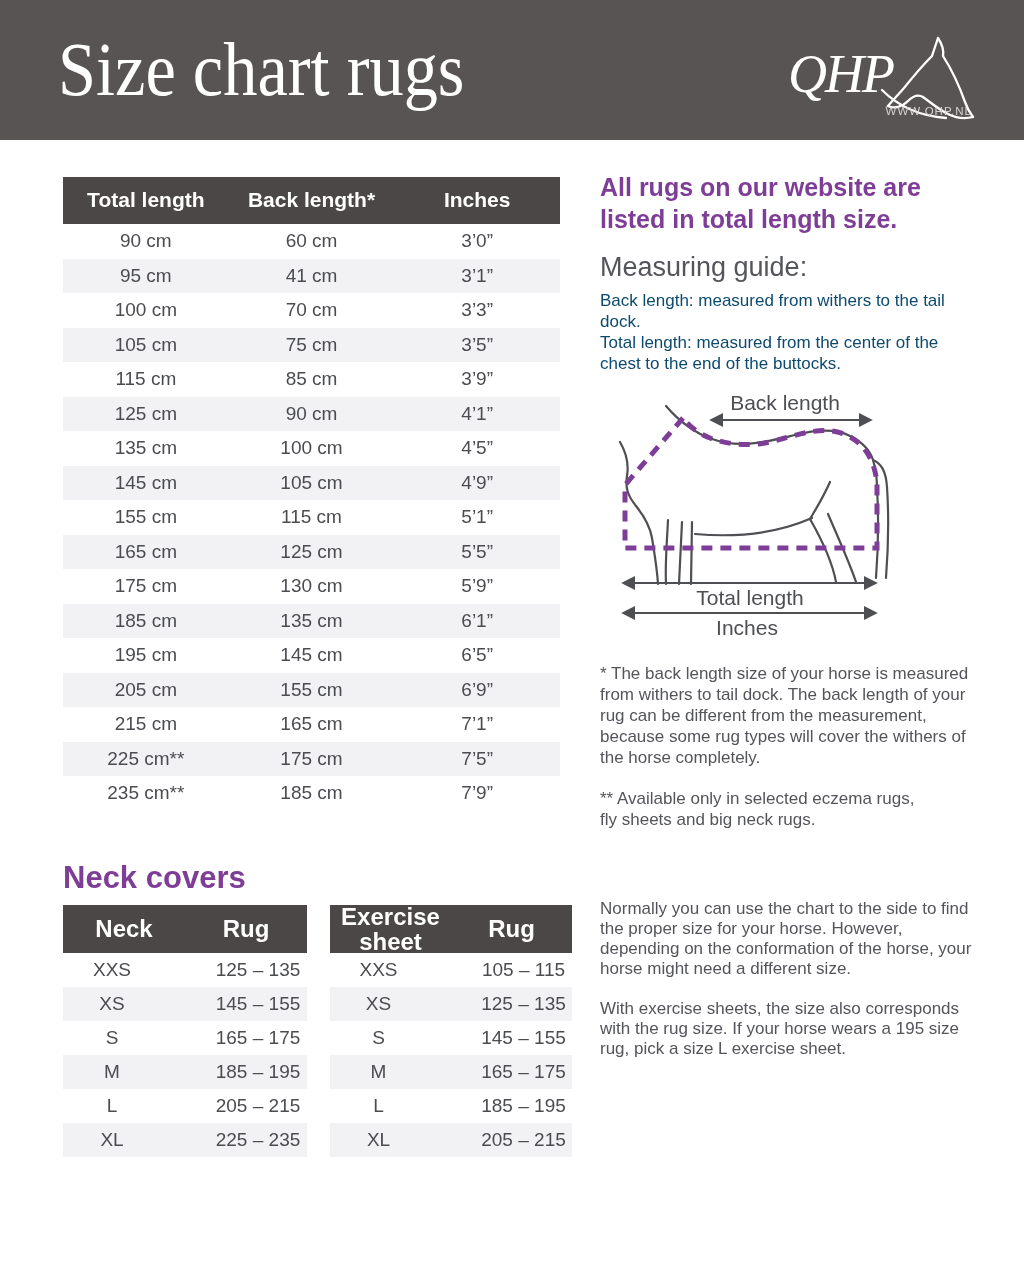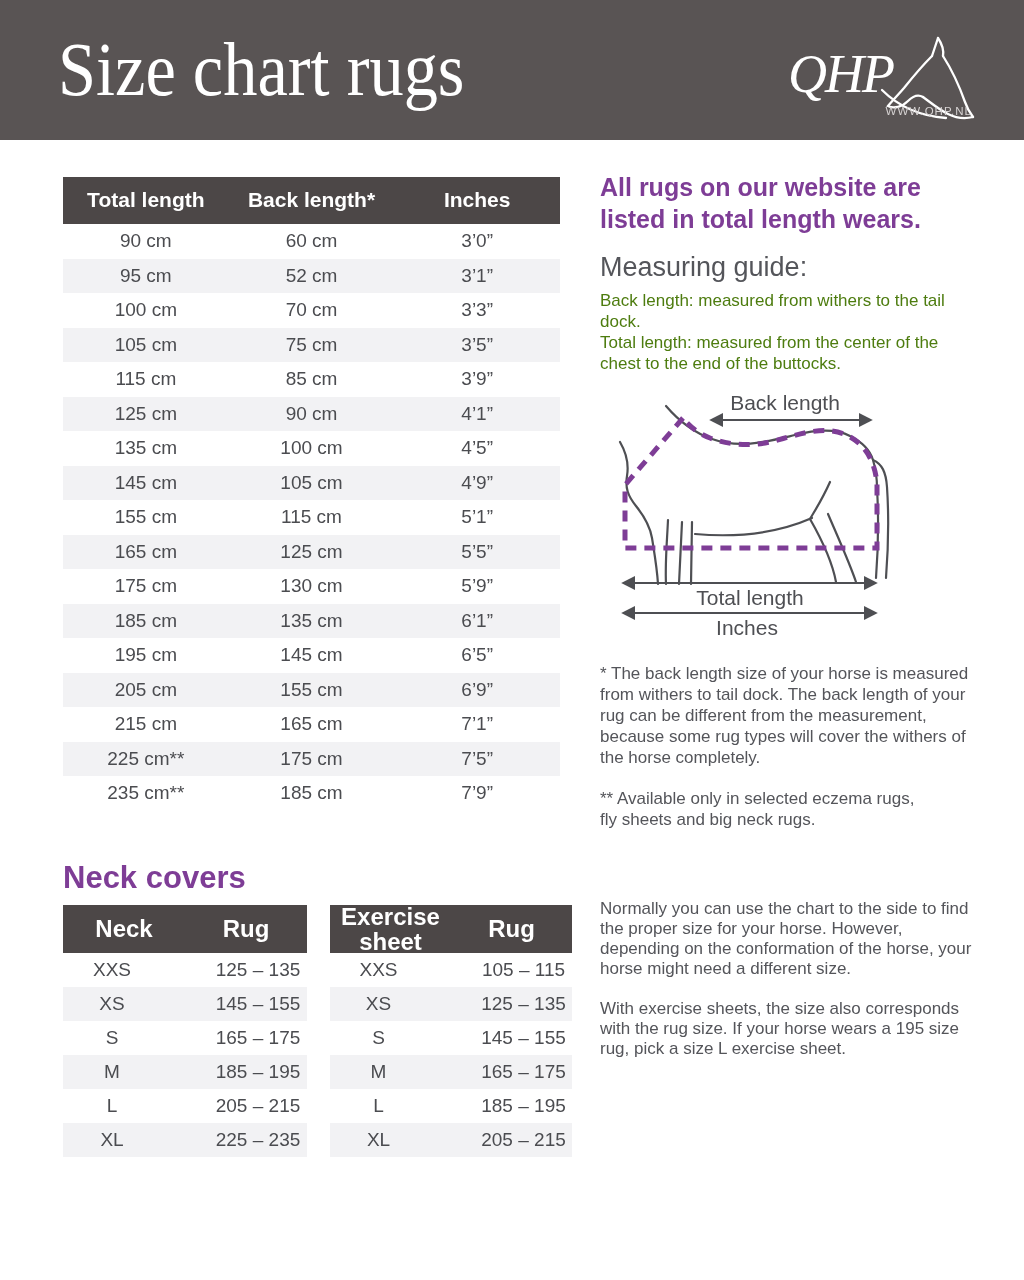--- a/index.html
+++ b/index.html
@@ -34,21 +34,21 @@
   .ex-table{left:330px;top:905px;width:242px;}
 
   .section-heading{position:absolute;top:860px;font-size:31px;font-weight:700;color:#7e3d96;}
   .h-neck{left:63px;}
   .h-ex{left:330px;}
 
   
   .headline{position:absolute;left:600px;top:172px;width:380px;font-size:25px;font-weight:700;
         color:#7e3d96;line-height:1.27;white-space:pre-line;}
   .guide-title{position:absolute;left:600px;top:252px;font-size:27px;font-weight:400;color:#54555a;}
-  .guide-text{position:absolute;left:600px;top:290px;width:350px;font-size:17px;line-height:1.24;color:#4d7c0f;}
+  .guide-text{position:absolute;left:600px;top:290px;width:350px;font-size:17px;line-height:1.24;color:#0c4a6e;}
   .diagram{position:absolute;left:600px;top:392px;width:365px;height:252px;}
   .footnote{position:absolute;left:600px;width:372px;font-size:17px;line-height:1.24;color:#54555a;white-space:pre-line;}
   .fn1{top:663px;}
   .fn2{top:788px;}
   .bottom-text{position:absolute;left:600px;top:899px;width:372px;font-size:17px;line-height:1.18;color:#54555a;}
   .bottom-text .para{margin:0 0 20px 0;}
 </style>
 </head>
 <body>
 
@@ -77,21 +77,21 @@
       <div class="thcell">Inches</div>
     </div>
     <div class="tbody">
         <div class="trow">
           <div class="tcell">90 cm</div>
           <div class="tcell">60 cm</div>
           <div class="tcell">3’0”</div>
         </div>
         <div class="trow">
           <div class="tcell">95 cm</div>
-          <div class="tcell">52 cm</div>
+          <div class="tcell">41 cm</div>
           <div class="tcell">3’1”</div>
         </div>
         <div class="trow">
           <div class="tcell">100 cm</div>
           <div class="tcell">70 cm</div>
           <div class="tcell">3’3”</div>
         </div>
         <div class="trow">
           <div class="tcell">105 cm</div>
           <div class="tcell">75 cm</div>
@@ -159,21 +159,21 @@
         </div>
         <div class="trow">
           <div class="tcell">235 cm**</div>
           <div class="tcell">185 cm</div>
           <div class="tcell">7’9”</div>
         </div>
       </div>
   </div>
 
   <div class="headline">All rugs on our website are
-listed in total length wears.</div>
+listed in total length size.</div>
   <div class="guide-title">Measuring guide:</div>
   <div class="guide-text">
     <div>Back length: measured from withers to the tail dock.</div>
     <div>Total length: measured from the center of the chest to the end of the buttocks.</div>
   </div>
 
   <svg class="diagram" viewBox="0 0 365 252">
     <defs>
       <marker id="arr" viewBox="0 0 10 10" refX="8" refY="5" markerWidth="7" markerHeight="7" orient="auto-start-reverse">
         <path d="M0,0 L10,5 L0,10 z" fill="#4e4f53"></path>

